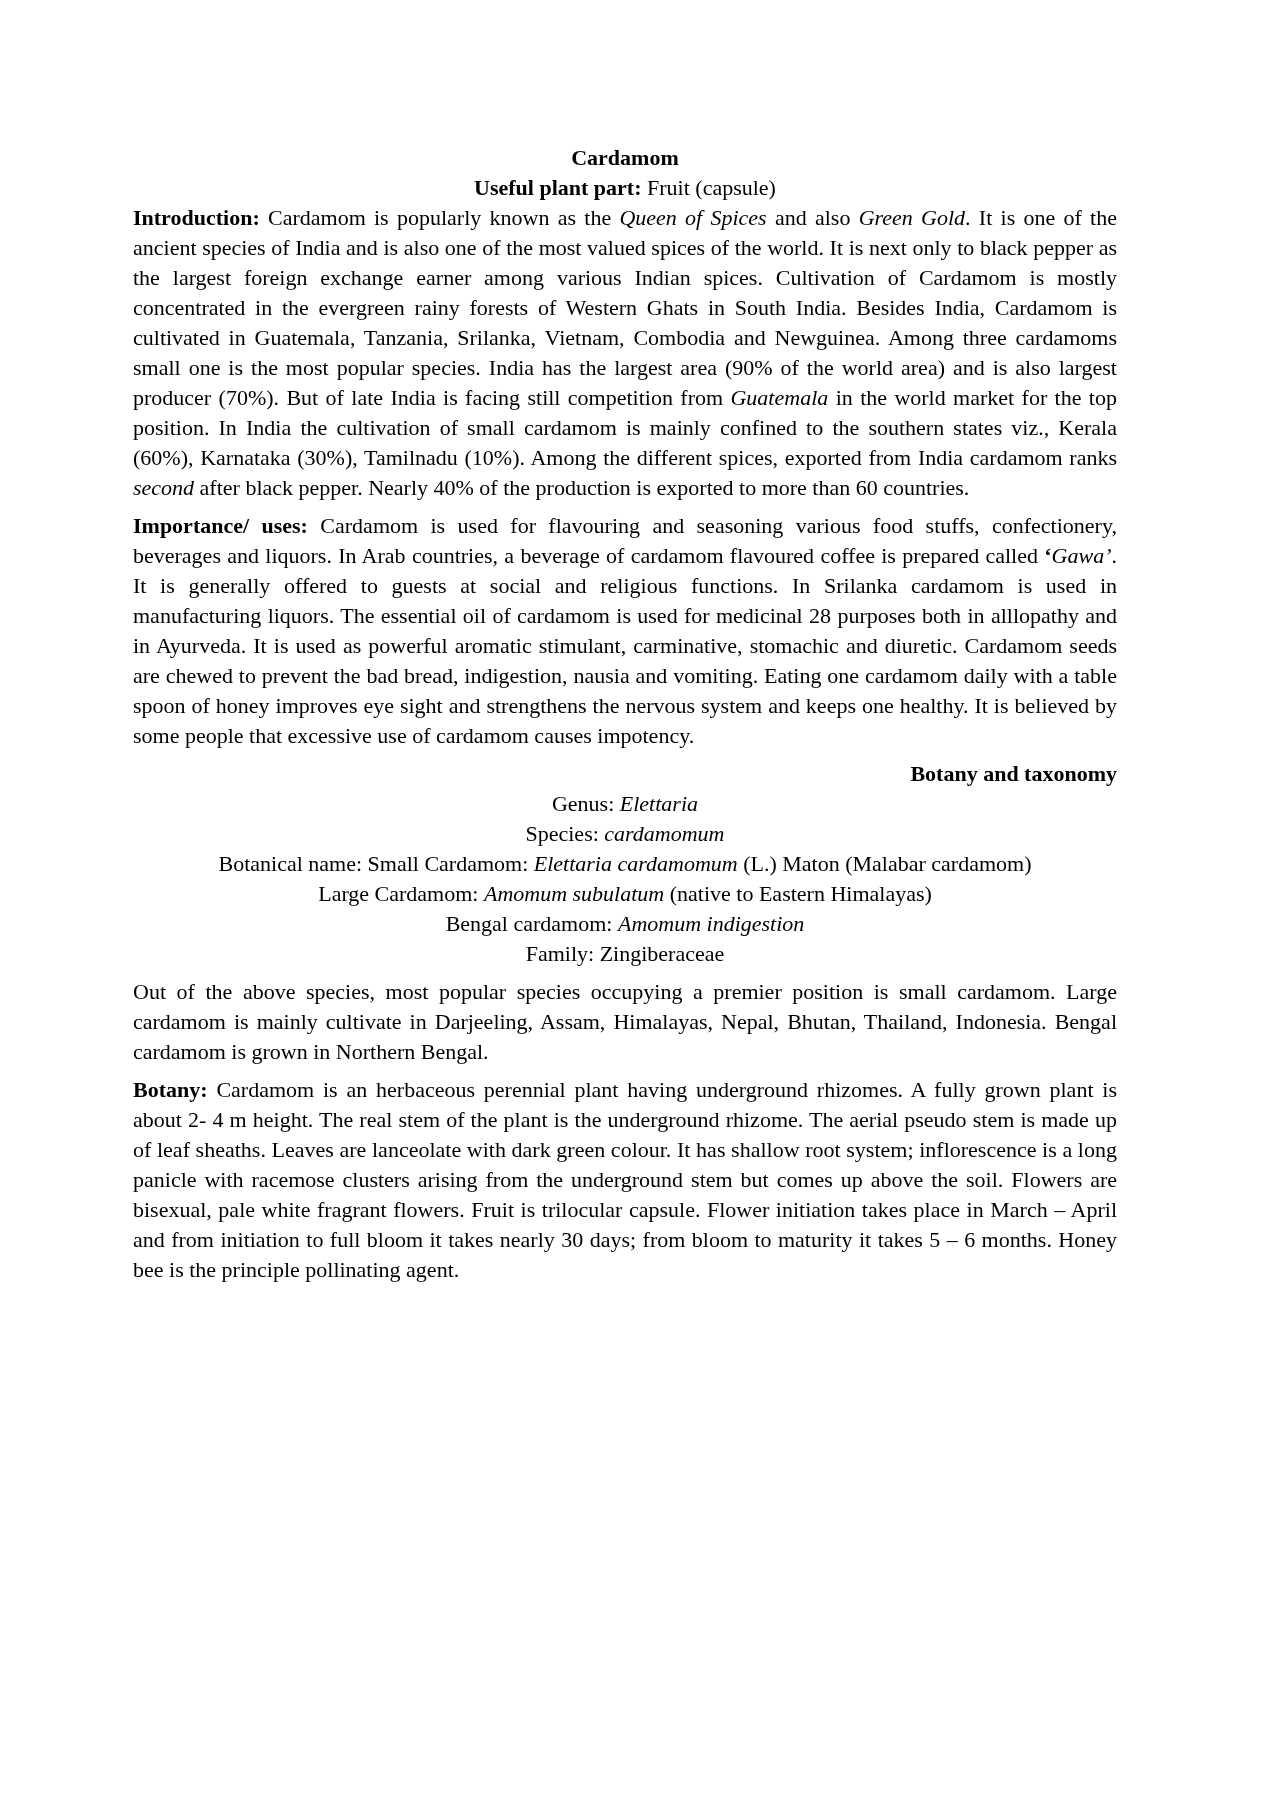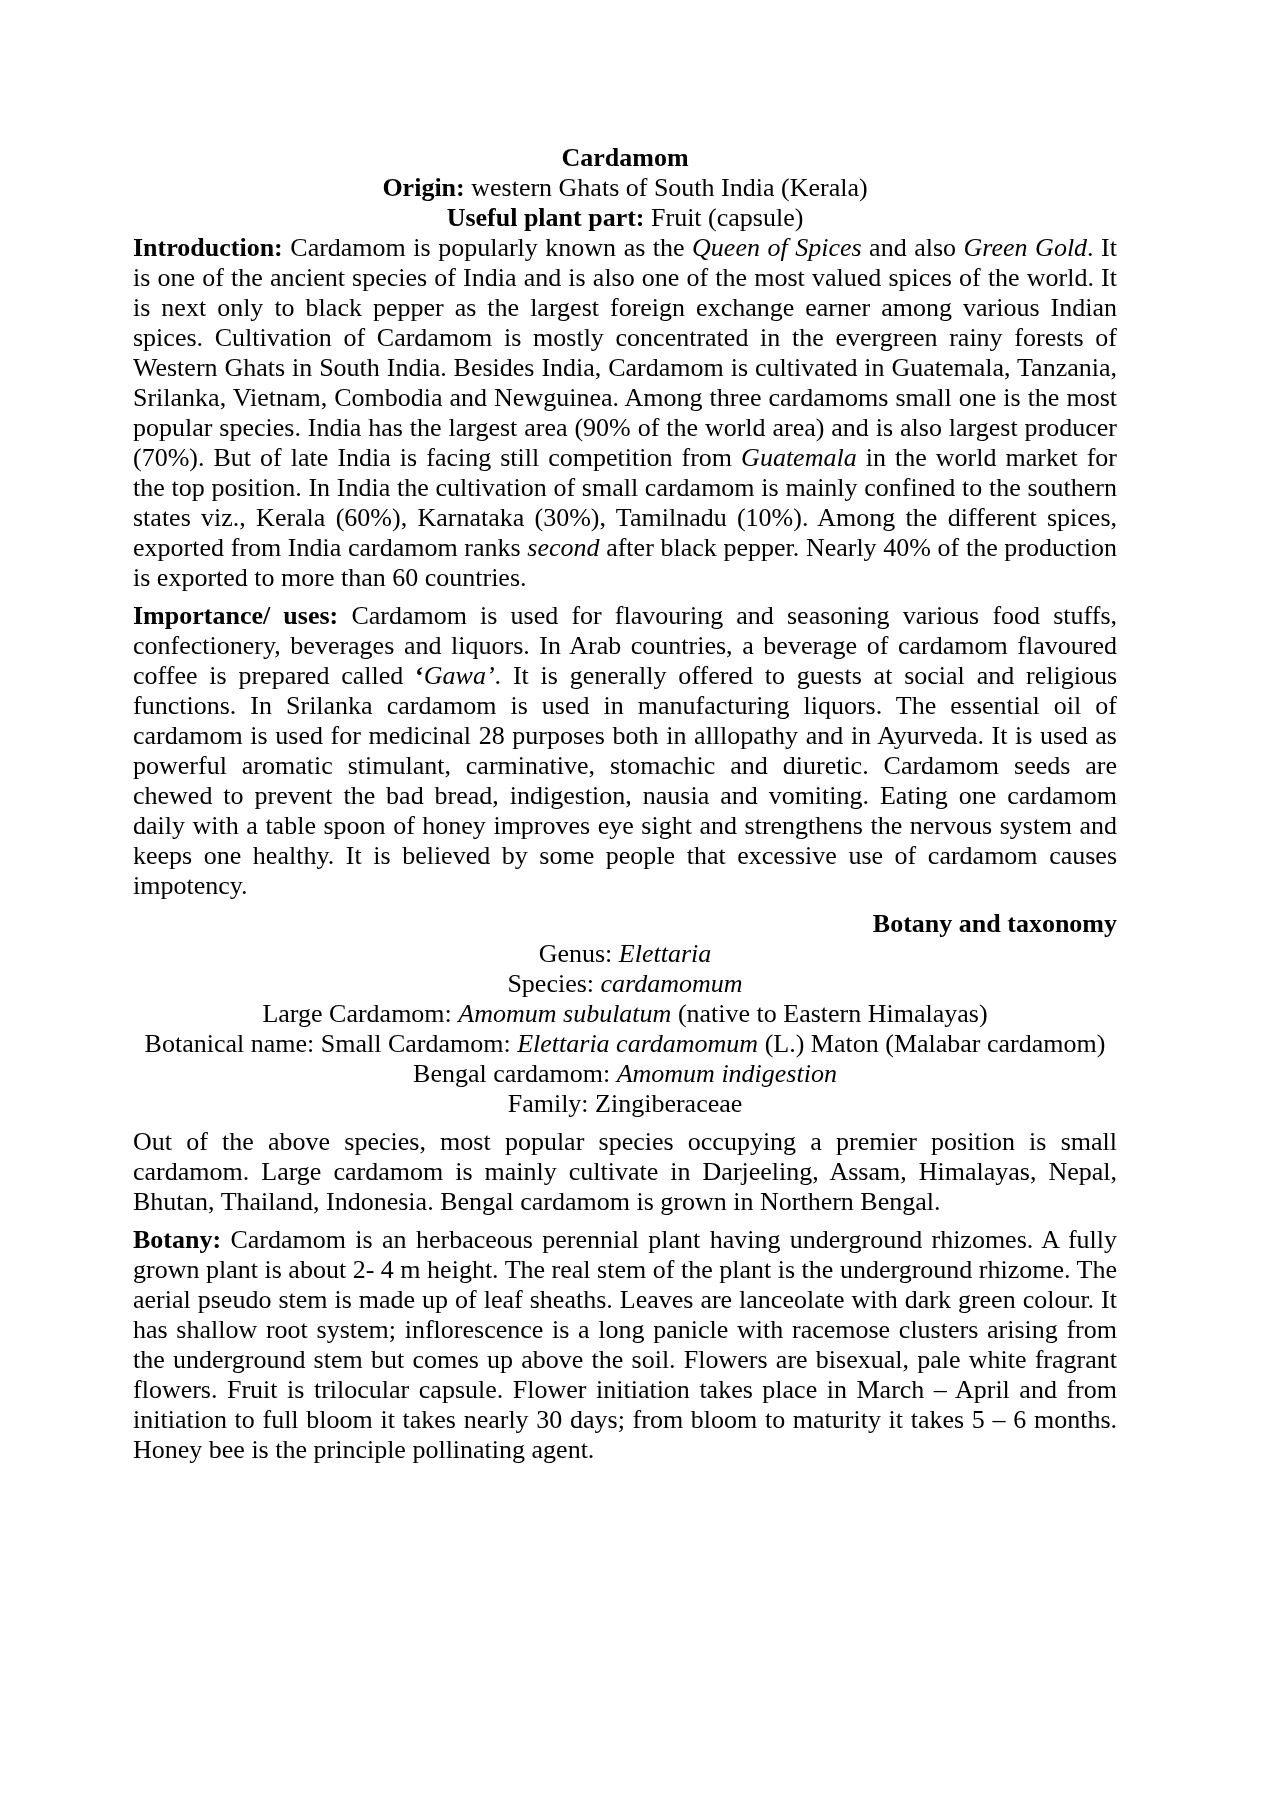--- a/index.html
+++ b/index.html
@@ -9,45 +9,44 @@
   }
   .page {
     position: relative;
     width: 1271px;
     height: 1799px;
     background: #ffffff;
     box-sizing: border-box;
     padding: 143px 154px 0 133px;
     overflow: hidden;
     font-family: "Liberation Serif", "DejaVu Serif", serif;
-    font-size: 26px;
+    font-size: 22px;
     line-height: 30px;
     color: #000000;
   }
   .block { margin: 0; }
   .center { text-align: center; }
   .para   { text-align: justify; }
   .line   { text-align: center; }
   .heading { font-weight: bold; text-align: right; }
   .title   { font-weight: bold; }
   .spaced  { margin-top: 8px; }
   .seg-b  { font-weight: bold; }
   .seg-i  { font-style: italic; }
 </style>
 </head>
 <body>
 
 <div class="page">
   <p class="block center title"><span class="seg-b">Cardamom</span></p>
-  <p class="block center"><span class="seg-b">Origin:</span> western Ghats of South India (Kerala)</p>
   <p class="block center"><span class="seg-b">Useful plant part:</span> Fruit (capsule)</p>
   <p class="block para"><span class="seg-b">Introduction:</span> Cardamom is popularly known as the <span class="seg-i">Queen of Spices</span> and also <span class="seg-i">Green Gold</span>. It is one of the ancient species of India and is also one of the most valued spices of the world. It is next only to black pepper as the largest foreign exchange earner among various Indian spices. Cultivation of Cardamom is mostly concentrated in the evergreen rainy forests of Western Ghats in South India. Besides India, Cardamom is cultivated in Guatemala, Tanzania, Srilanka, Vietnam, Combodia and Newguinea. Among three cardamoms small one is the most popular species. India has the largest area (90% of the world area) and is also largest producer (70%). But of late India is facing still competition from <span class="seg-i">Guatemala</span> in the world market for the top position. In India the cultivation of small cardamom is mainly confined to the southern states viz., Kerala (60%), Karnataka (30%), Tamilnadu (10%). Among the different spices, exported from India cardamom ranks <span class="seg-i">second</span> after black pepper. Nearly 40% of the production is exported to more than 60 countries.</p>
   <p class="block para spaced"><span class="seg-b">Importance/ uses:</span> Cardamom is used for flavouring and seasoning various food stuffs, confectionery, beverages and liquors. In Arab countries, a beverage of cardamom flavoured coffee is prepared called <span class="seg-b">‘</span><span class="seg-i">Gawa’</span>. It is generally offered to guests at social and religious functions. In Srilanka cardamom is used in manufacturing liquors. The essential oil of cardamom is used for medicinal 28 purposes both in alllopathy and in Ayurveda. It is used as powerful aromatic stimulant, carminative, stomachic and diuretic. Cardamom seeds are chewed to prevent the bad bread, indigestion, nausia and vomiting. Eating one cardamom daily with a table spoon of honey improves eye sight and strengthens the nervous system and keeps one healthy. It is believed by some people that excessive use of cardamom causes impotency.</p>
   <p class="block heading spaced"><span class="seg-b">Botany and taxonomy</span></p>
   <p class="block line">Genus: <span class="seg-i">Elettaria</span></p>
   <p class="block line">Species: <span class="seg-i">cardamomum</span></p>
+  <p class="block line">Botanical name: Small Cardamom: <span class="seg-i">Elettaria cardamomum</span> (L.) Maton (Malabar cardamom)</p>
   <p class="block line">Large Cardamom: <span class="seg-i">Amomum subulatum</span>  (native to Eastern Himalayas)</p>
-  <p class="block line">Botanical name: Small Cardamom: <span class="seg-i">Elettaria cardamomum</span> (L.) Maton (Malabar cardamom)</p>
   <p class="block line">Bengal cardamom: <span class="seg-i">Amomum indigestion</span></p>
   <p class="block line">Family: Zingiberaceae</p>
   <p class="block para spaced">Out of the above species, most popular species occupying a premier position is small cardamom. Large cardamom is mainly cultivate in Darjeeling, Assam, Himalayas, Nepal, Bhutan, Thailand, Indonesia. Bengal cardamom is grown in Northern Bengal.</p>
   <p class="block para spaced"><span class="seg-b">Botany:</span> Cardamom is an herbaceous perennial plant having underground rhizomes. A fully grown plant is about 2- 4 m height. The real stem of the plant is the underground rhizome. The aerial pseudo stem is made up of leaf sheaths. Leaves are lanceolate with dark green colour. It has shallow root system; inflorescence is a long panicle with racemose clusters arising from the underground stem but comes up above the soil. Flowers are bisexual, pale white fragrant flowers. Fruit is trilocular capsule. Flower initiation takes place in March – April and from initiation to full bloom it takes nearly 30 days; from bloom to maturity it takes 5 – 6 months. Honey bee is the principle pollinating agent.</p>
 </div>
 
 </body></html>

